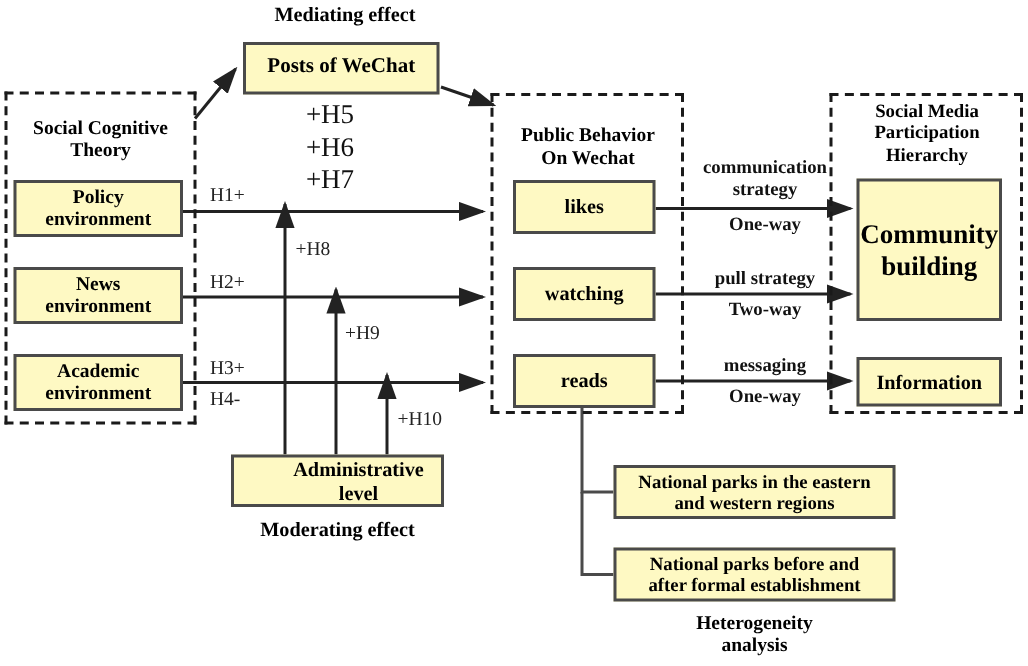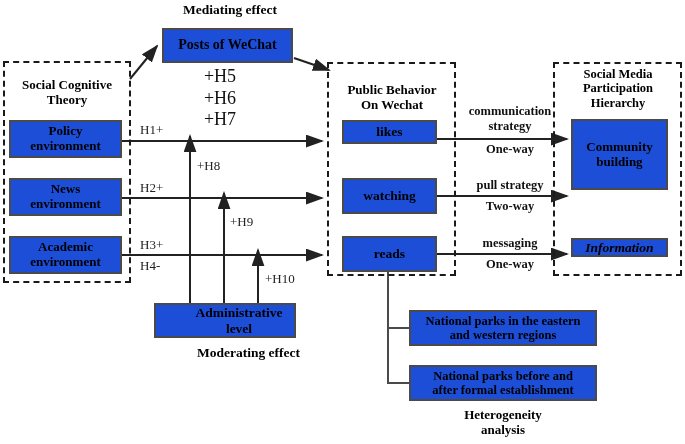--- a/index.html
+++ b/index.html
@@ -19,21 +19,21 @@
     position: absolute;
     left: 0;
     top: 0;
     width: 685px;
     height: 444px;
     pointer-events: none;
   }
   .node {
     position: absolute;
     box-sizing: border-box;
-    background: #1d4ed8;
+    background: #fef9c3;
     border: 2px solid #4a4a4a;
     display: flex;
     align-items: center;
     justify-content: center;
     text-align: center;
     font-weight: bold;
     color: #000000;
     line-height: 1.15;
   }
   .group {
@@ -110,42 +110,42 @@
 
   <div class="caption" style="left:8px; top:78px; width:118px; font-size:13px;">Social Cognitive
 Theory</div>
   <div class="caption" style="left:333px; top:83px; width:118px; font-size:13px;">Public Behavior
 On Wechat</div>
   <div class="caption" style="left:155px; top:2px; width:150px; font-size:13.5px;">Mediating effect</div>
 
   <div class="caption" style="left:558px; top:67px; width:120px; font-size:12.5px;">Social Media
 Participation
 Hierarchy</div>
-  <div class="caption" style="left:150px; top:345px; width:150px; font-size:13.5px;text-align:right;">Moderating effect</div>
+  <div class="caption" style="left:150px; top:345px; width:150px; font-size:13.5px;">Moderating effect</div>
   <div class="caption" style="left:428px; top:408px; width:150px; font-size:13px;">Heterogeneity
 analysis</div>
 
   <div class="node" style="left:162px; top:28px; width:131px; height:35px; font-size:14px;">Posts of  WeChat</div>
 
   <div class="node" style="left:9px; top:120px; width:113px; height:38px; font-size:13px; white-space:pre-line;">Policy
 environment</div>
   <div class="node" style="left:9px; top:178px; width:113px; height:38px; font-size:13px; white-space:pre-line;">News
 environment</div>
   <div class="node" style="left:9px; top:236px; width:113px; height:38px; font-size:13px; white-space:pre-line;">Academic
 environment</div>
 
   <div class="node" style="left:154px; top:303px; width:142px; height:35px; font-size:13.5px;padding-left:28px;">Administrative level</div>
 
-  <div class="node" style="left:342px; top:120px; width:95px; height:24px; font-size:13.5px;">likes</div>
+  <div class="node" style="left:342px; top:120px; width:95px; height:36px; font-size:13.5px;">likes</div>
   <div class="node" style="left:342px; top:178px; width:95px; height:36px; font-size:13.5px;">watching</div>
   <div class="node" style="left:342px; top:236px; width:95px; height:36px; font-size:13.5px;">reads</div>
 
-  <div class="node" style="left:571px; top:119px; width:97px; height:71px; font-size:13px; white-space:pre-line;">Community
+  <div class="node" style="left:571px; top:119px; width:97px; height:95px; font-size:18px; white-space:pre-line;">Community
 building</div>
-  <div class="node" style="left:571px; top:238px; width:97px; height:19px; font-size:13.5px;font-style:italic;">Information</div>
+  <div class="node" style="left:571px; top:238px; width:97px; height:33px; font-size:13.5px;">Information</div>
 
   <div class="node" style="left:409px; top:365px; width:188px; height:36px; font-size:12.5px; white-space:pre-line;">National parks before and
 after formal establishment</div>
   <div class="node" style="left:409px; top:310px; width:188px; height:36px; font-size:12.5px; white-space:pre-line;">National parks in the eastern
 and western regions</div>
 
   <div class="edge-label" style="left:180px; top:66px; width:80px; font-size:18px;">+H5
 +H6
 +H7</div>
 

